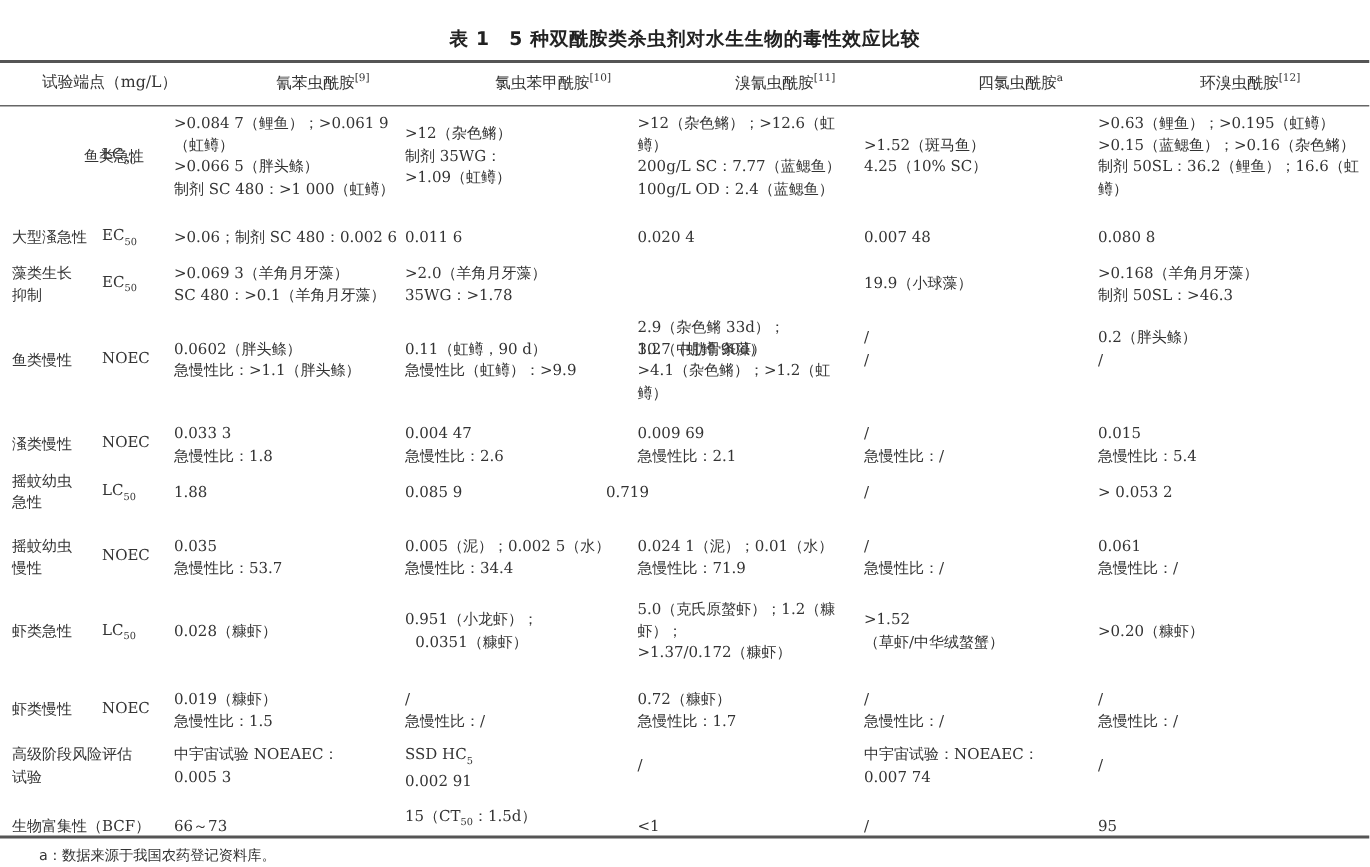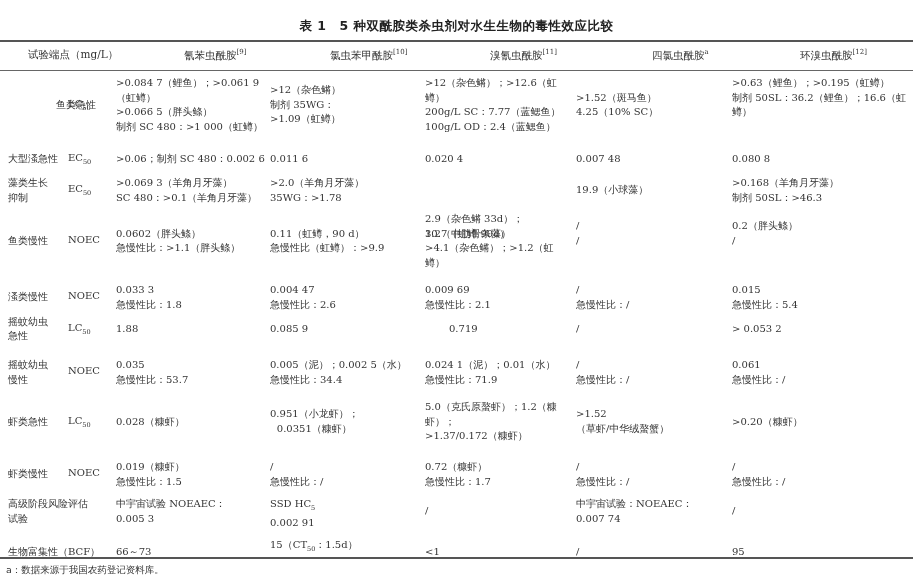--- a/index.html
+++ b/index.html
@@ -8,21 +8,21 @@
   .caption { position:absolute; top:18px; left:0; width:913px; text-align:center;
              font-family:"DejaVu Sans", sans-serif; font-weight:bold; font-size:12.5px; color:#222; letter-spacing:0.5px; }
   .rule-top { position:absolute; left:0; width:913px; top:40px; height:2px; background:#555; }
   .rule-head { position:absolute; left:0; width:913px; top:70px; height:1px; background:#666; }
   .rule-bottom { position:absolute; left:0; width:913px; top:557px; height:2px; background:#555; }
   .hdr { position:absolute; top:48px; font-size:10.5px; white-space:nowrap; color:#333; }
   .hdr sup { font-size:7px; }
   .cell { position:absolute; font-size:10px; line-height:14.5px; white-space:nowrap; color:#333; }
   .unit { position:absolute; font-size:10px; color:#333; }
   .unit sub { font-size:6.5px; }
-  .footnote { position:absolute; left:6px; top:564px; font-size:9.5px; color:#333; font-family:"DejaVu Sans", sans-serif; }
+  .footnote { position:absolute; left:26px; top:564px; font-size:9.5px; color:#333; font-family:"DejaVu Sans", sans-serif; }
 </style>
 </head>
 <body>
 
 <div class="caption">表 1　5 种双酰胺类杀虫剂对水生生物的毒性效应比较</div>
 <div class="rule-top"></div>
 <div class="rule-head"></div>
 <div class="rule-bottom"></div>
 
 <div>
@@ -54,20 +54,21 @@
         <div>鳟）</div>
         <div>200g/L SC：7.77（蓝鳃鱼）</div>
         <div>100g/L OD：2.4（蓝鳃鱼）</div>
       </div>
       <div class="cell" style="left: 576px; top: 90.5px;">
         <div>&gt;1.52（斑马鱼）</div>
         <div>4.25（10% SC）</div>
       </div>
       <div class="cell" style="left: 732px; top: 76px;">
         <div>&gt;0.63（鲤鱼）；&gt;0.195（虹鳟）</div>
+        <div>&gt;0.15（蓝鳃鱼）；&gt;0.16（杂色鳉）</div>
         <div>制剂 50SL：36.2（鲤鱼）；16.6（虹</div>
         <div>鳟）</div>
       </div>
     </div>
     <div>
       <div class="cell" style="left: 8px; top: 152px;">大型溞急性</div>
       <div class="unit" style="left: 68px; top: 152px;">EC<sub>50</sub></div>
       <div class="cell" style="left: 116px; top: 152px;">
         <div>&gt;0.06；制剂 SC 480：0.002 6</div>
       </div>
@@ -160,21 +161,21 @@
     </div>
     <div>
       <div class="cell" style="left: 8px; top: 314.75px;">摇蚊幼虫<br>急性</div>
       <div class="unit" style="left: 68px; top: 322px;">LC<sub>50</sub></div>
       <div class="cell" style="left: 116px; top: 322px;">
         <div>1.88</div>
       </div>
       <div class="cell" style="left: 270px; top: 322px;">
         <div>0.085 9</div>
       </div>
-      <div class="cell" style="left: 449px; top: 322px; text-align: center;">
+      <div class="cell" style="left: 404px; top: 322px; text-align: center;">
         <div>0.719</div>
       </div>
       <div class="cell" style="left: 576px; top: 322px;">
         <div>/</div>
       </div>
       <div class="cell" style="left: 732px; top: 322px;">
         <div>&gt; 0.053 2</div>
       </div>
     </div>
     <div>

